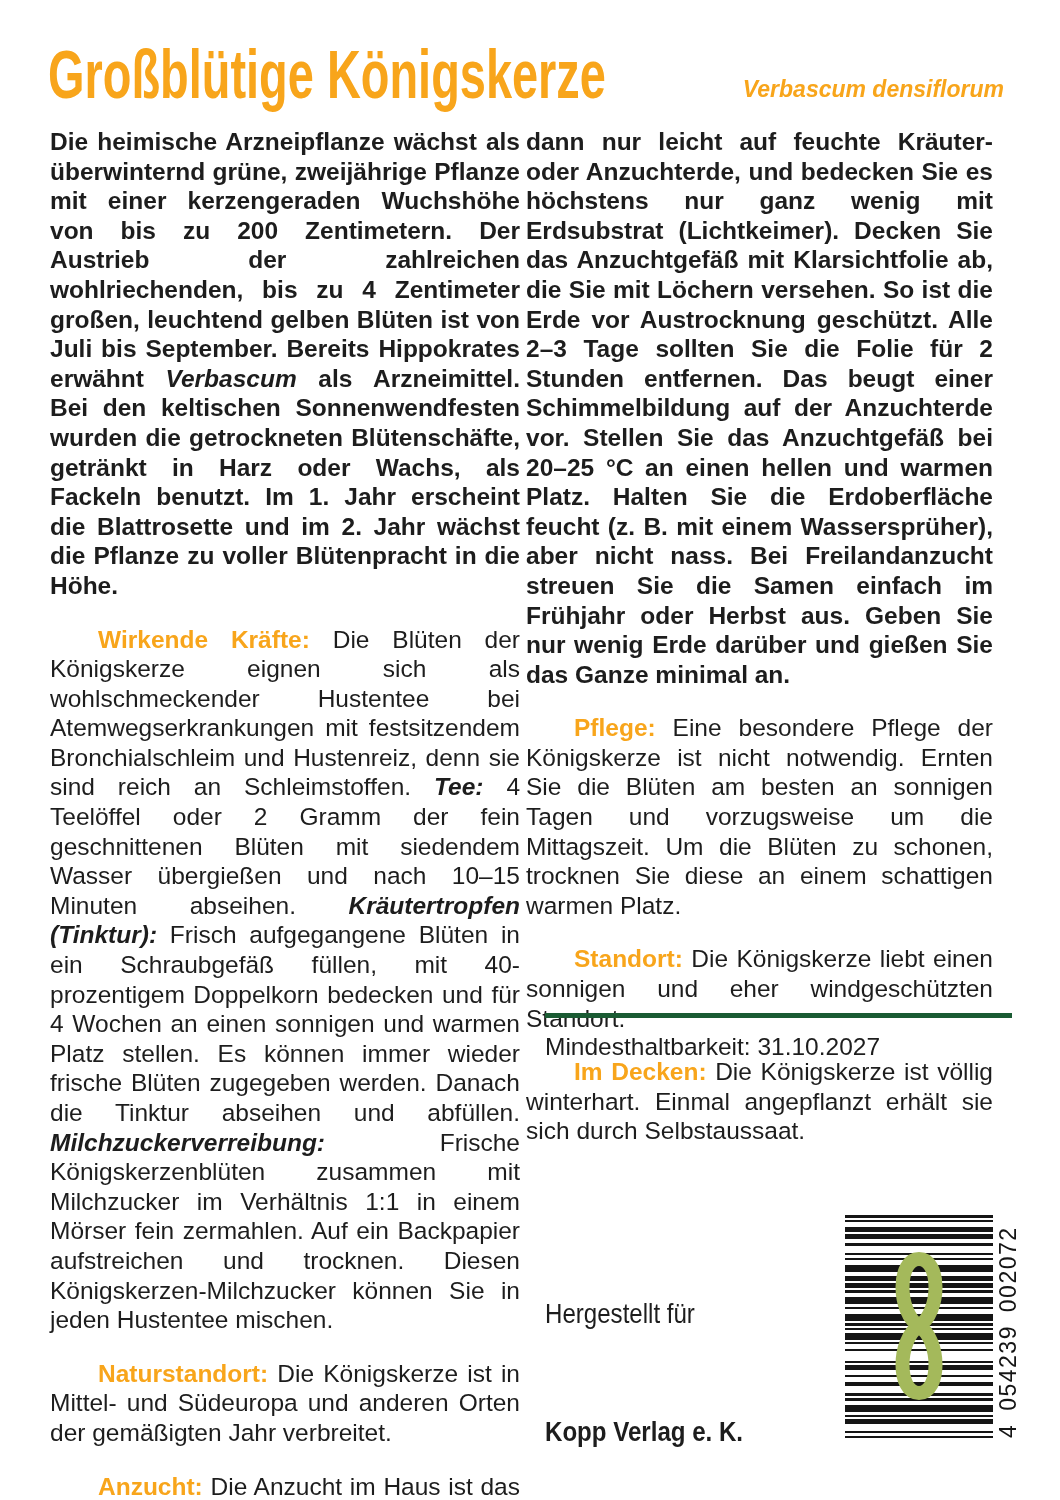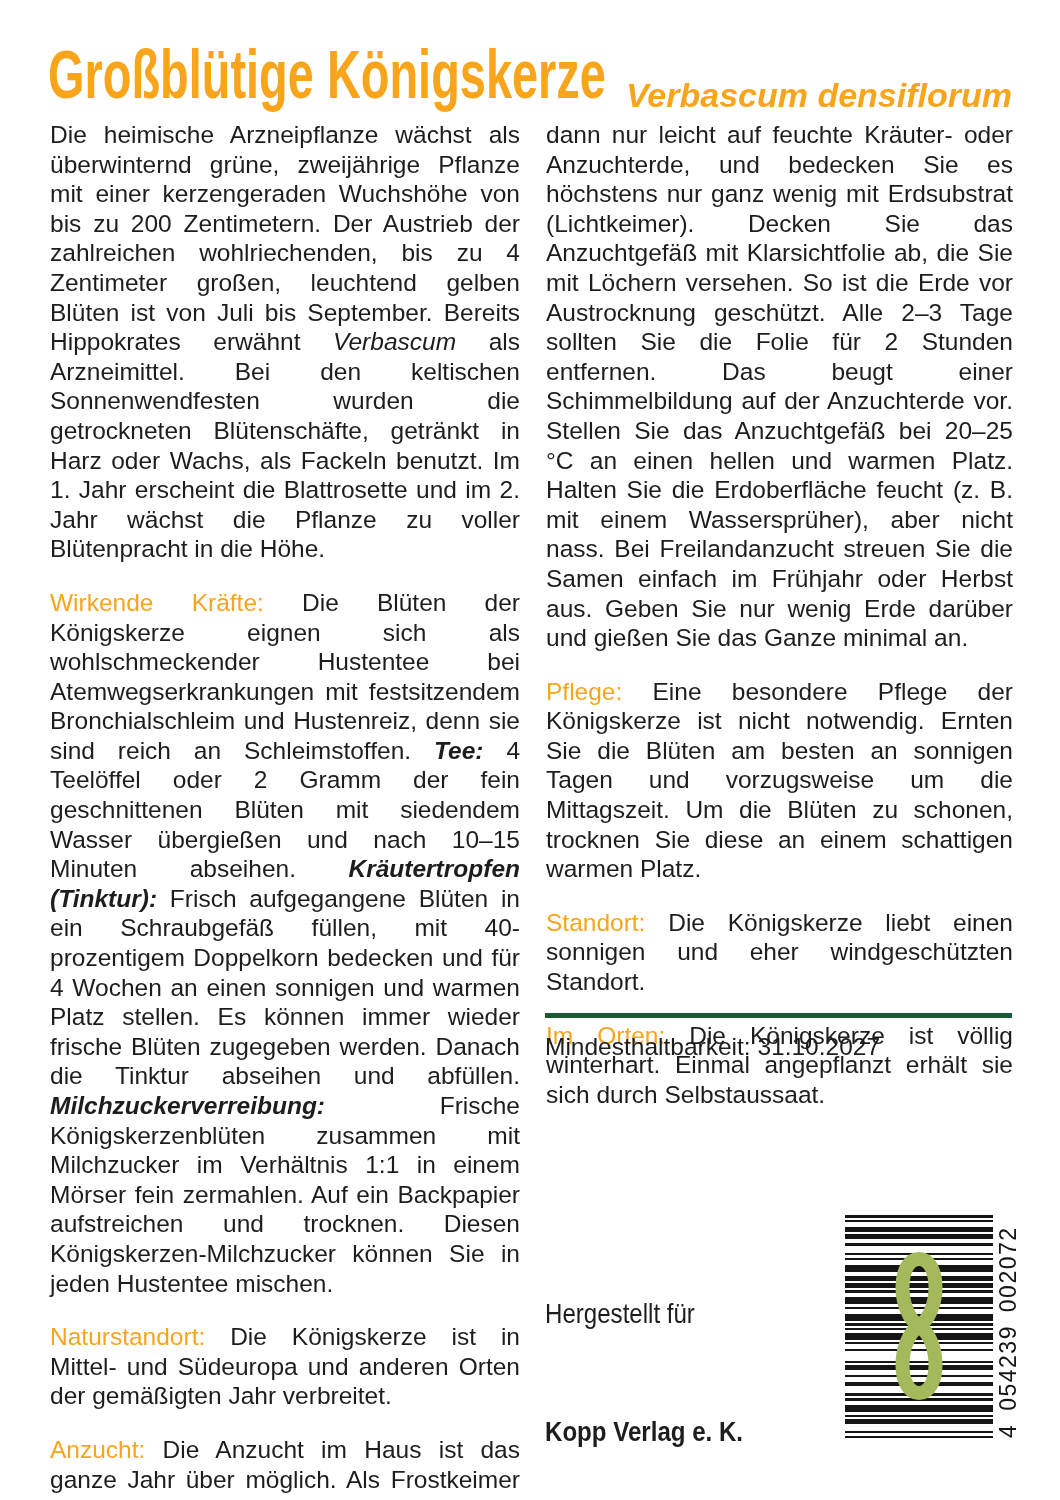--- a/index.html
+++ b/index.html
@@ -8,33 +8,33 @@
     width:1060px;height:1500px;position:relative;overflow:hidden;
     background:#ffffff;color:#1d1d1d;
     font-family:"Liberation Sans", sans-serif;
   }
   .title{
     position:absolute;left:48px;top:40px;margin:0;
     font-size:69px;line-height:1;font-weight:700;color:var(--accent);
     transform:scaleX(.68);transform-origin:left top;white-space:nowrap;
   }
   .subtitle{
-    position:absolute;right:48px;top:76px;
-    font-size:34px;font-weight:700;font-style:italic;color:var(--accent);
+    position:absolute;right:56px;top:76px;
+    font-size:23px;font-weight:700;font-style:italic;color:var(--accent);
     white-space:nowrap;
   }
   .col{position:absolute;top:120px;width:470px;}
   .col-left{left:50px;}
-  .col-right{left:546px;width:467px;}
+  .col-right{left:526px;width:467px;}
   .col p{
     margin:24px 0 0;font-size:24.5px;line-height:29.6px;
     text-align:justify;hyphens:auto;-webkit-hyphens:auto;
   }
-  .col p:first-child{margin-top:0;}
-  .seg-o{color:var(--accent);font-weight:400;}
+  .col p:first-child{margin-top:7px;font-weight:bold;}
+  .seg-o{color:var(--accent);font-weight:700;margin-left:48px;}
   .seg-b{font-weight:700;font-style:italic;}
   .seg-i{font-style:italic;}
 
   .bottom-right{position:absolute;left:545px;top:992px;width:467px;}
   .advisory{
     margin:0;color:var(--accent);font-weight:700;
     font-size:26px;line-height:33.5px;text-align:center;
   }
   .divider{height:5px;background:#1A5B33;margin-top:21px;}
   .meta{margin:13px 0 0;font-size:24.5px;line-height:32px;}
@@ -74,21 +74,21 @@
       <p><span>Die heimische Arzneipflanze wächst als überwinternd grüne, zweijährige Pflanze mit einer kerzengeraden Wuchshöhe von bis zu 200 Zentimetern. Der Austrieb der zahlreichen wohlriechenden, bis zu 4 Zentimeter großen, leuchtend gelben Blüten ist von Juli bis September. Bereits Hippokrates erwähnt </span><span class="seg-i">Verbascum</span><span> als Arzneimittel. Bei den keltischen Sonnenwendfesten wurden die getrockneten Blütenschäfte, getränkt in Harz oder Wachs, als Fackeln benutzt. Im 1. Jahr erscheint die Blattrosette und im 2. Jahr wächst die Pflanze zu voller Blütenpracht in die Höhe.</span></p>
       <p><span class="seg-o">Wirkende Kräfte:</span><span> Die Blüten der Königskerze eignen sich als wohlschmeckender Hustentee bei Atemwegserkrankungen mit festsitzendem Bronchialschleim und Hustenreiz, denn sie sind reich an Schleimstoffen. </span><span class="seg-b">Tee:</span><span> 4 Teelöffel oder 2 Gramm der fein geschnittenen Blüten mit siedendem Wasser übergießen und nach 10–15 Minuten abseihen. </span><span class="seg-b">Kräutertropfen (Tinktur):</span><span> Frisch aufgegangene Blüten in ein Schraubgefäß füllen, mit 40-prozentigem Doppelkorn bedecken und für 4 Wochen an einen sonnigen und warmen Platz stellen. Es können immer wieder frische Blüten zugegeben werden. Danach die Tinktur abseihen und abfüllen. </span><span class="seg-b">Milchzuckerverreibung:</span><span> Frische Königskerzenblüten zusammen mit Milchzucker im Verhältnis 1:1 in einem Mörser fein zermahlen. Auf ein Backpapier aufstreichen und trocknen. Diesen Königskerzen-Milchzucker können Sie in jeden Hustentee mischen.</span></p>
       <p><span class="seg-o">Naturstandort:</span><span> Die Königskerze ist in Mittel- und Südeuropa und anderen Orten der gemäßigten Jahr verbreitet.</span></p>
       <p><span class="seg-o">Anzucht:</span><span> Die Anzucht im Haus ist das ganze Jahr über möglich. Als Frostkeimer sollten Sie die Samen zunächst für 3 Wochen im Kühlschrank aufbewahren, um sie zur Keimung anzuregen. Drücken Sie das leichte Saatgut</span></p>
     </div>
 
   <div class="col col-right" id="col-right">
       <p><span>dann nur leicht auf feuchte Kräuter- oder Anzuchterde, und bedecken Sie es höchstens nur ganz wenig mit Erdsubstrat (Lichtkeimer). Decken Sie das Anzuchtgefäß mit Klarsichtfolie ab, die Sie mit Löchern versehen. So ist die Erde vor Austrocknung geschützt. Alle 2–3 Tage sollten Sie die Folie für 2 Stunden entfernen. Das beugt einer Schimmelbildung auf der Anzuchterde vor. Stellen Sie das Anzuchtgefäß bei 20–25 °C an einen hellen und warmen Platz. Halten Sie die Erdoberfläche feucht (z. B. mit einem Wassersprüher), aber nicht nass. Bei Freilandanzucht streuen Sie die Samen einfach im Frühjahr oder Herbst aus. Geben Sie nur wenig Erde darüber und gießen Sie das Ganze minimal an.</span></p>
       <p><span class="seg-o">Pflege:</span><span> Eine besondere Pflege der Königskerze ist nicht notwendig. Ernten Sie die Blüten am besten an sonnigen Tagen und vorzugsweise um die Mittagszeit. Um die Blüten zu schonen, trocknen Sie diese an einem schattigen warmen Platz.</span></p>
       <p><span class="seg-o">Standort:</span><span> Die Königskerze liebt einen sonnigen und eher windgeschützten Standort.</span></p>
-      <p><span class="seg-o">Im Orten:</span><span> Die Königskerze ist völlig winterhart. Einmal angepflanzt erhält sie sich durch Selbstaussaat.</span></p>
+      <p><span class="seg-o">Im Decken:</span><span> Die Königskerze ist völlig winterhart. Einmal angepflanzt erhält sie sich durch Selbstaussaat.</span></p>
     </div>
 
   <div class="bottom-right">
     <div class="divider" style="background: rgb(26, 91, 51);"></div>
     <p class="meta">Mindesthaltbarkeit: 31.10.2027</p>
   </div>
 
   <div class="publisher">
     <p class="pub-madefor">Hergestellt für</p>
     <p class="pub-name">Kopp Verlag e. K.</p>

